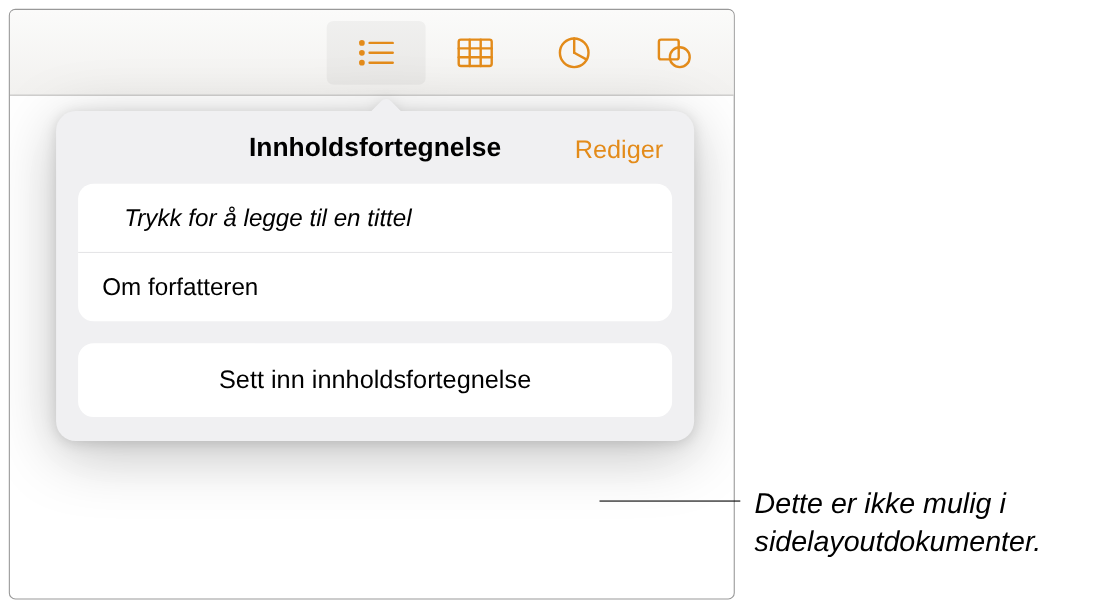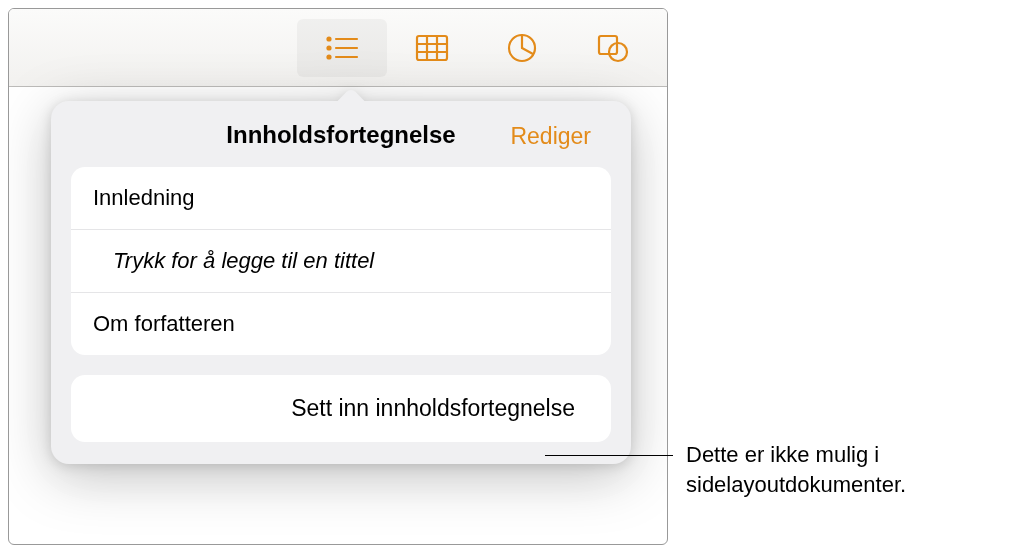--- a/index.html
+++ b/index.html
@@ -101,21 +101,21 @@
       padding: 0 6px;
     }
     .popover-title {
       font-size: 24px;
       font-weight: 600;
       color: #000;
       text-align: center;
     }
     .popover-edit {
       position: absolute;
-      right: 20px;
+      right: 8px;
       top: 2px;
       font-size: 23px;
       font-weight: 400;
       color: #e38b1a;
       cursor: pointer;
     }
     .toc-card {
       background: #fff;
       border-radius: 14px;
       overflow: hidden;
@@ -137,39 +137,40 @@
     }
     .insert-card {
       background: #fff;
       border-radius: 14px;
       overflow: hidden;
     }
     .insert-btn {
       padding: 20px 36px;
       font-size: 23px;
       color: #000;
-      text-align: right;
+      text-align: center;
       cursor: pointer;
     }
     .callout-line {
       position: absolute;
       left: 545px;
       top: 455px;
       width: 128px;
       height: 1px;
       background: #000;
     }
     .callout-text {
       position: absolute;
       left: 686px;
       top: 440px;
-      font-size: 22px;
+      font-size: 26px;
       color: #000;
       line-height: 1.35;
       width: 310px;
+      font-style: italic;
     }
   </style>
 </head>
 <body>
 
 <div class="app-frame">
   <div class="toolbar">
     <div class="toolbar-btn active">
       <svg viewBox="0 0 42 36">
         <circle cx="8" cy="9" r="2.6" class="icon-fill"></circle>
@@ -206,21 +207,20 @@
 
   <div class="popover-wrapper">
     <div class="popover-arrow"></div>
     <div class="popover">
       <div class="popover-header">
         <div class="popover-title">Innholdsfortegnelse</div>
         <div class="popover-edit">Rediger</div>
       </div>
 
       <div class="toc-card">
-        <div class="toc-item">Innledning</div>
         <div class="toc-item indent">Trykk for å legge til en tittel</div>
         <div class="toc-item">Om forfatteren</div>
       </div>
 
       <div class="insert-card">
         <div class="insert-btn">Sett inn innholdsfortegnelse</div>
       </div>
     </div>
   </div>
 </div>

